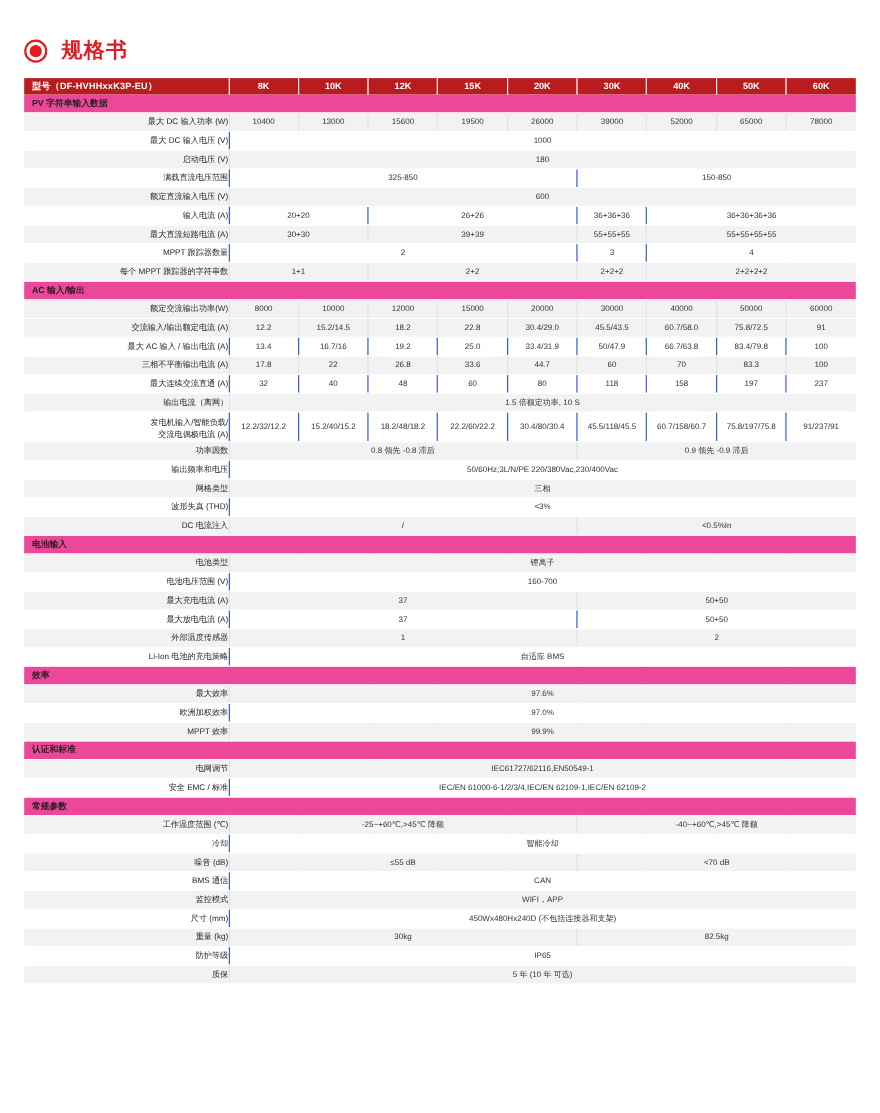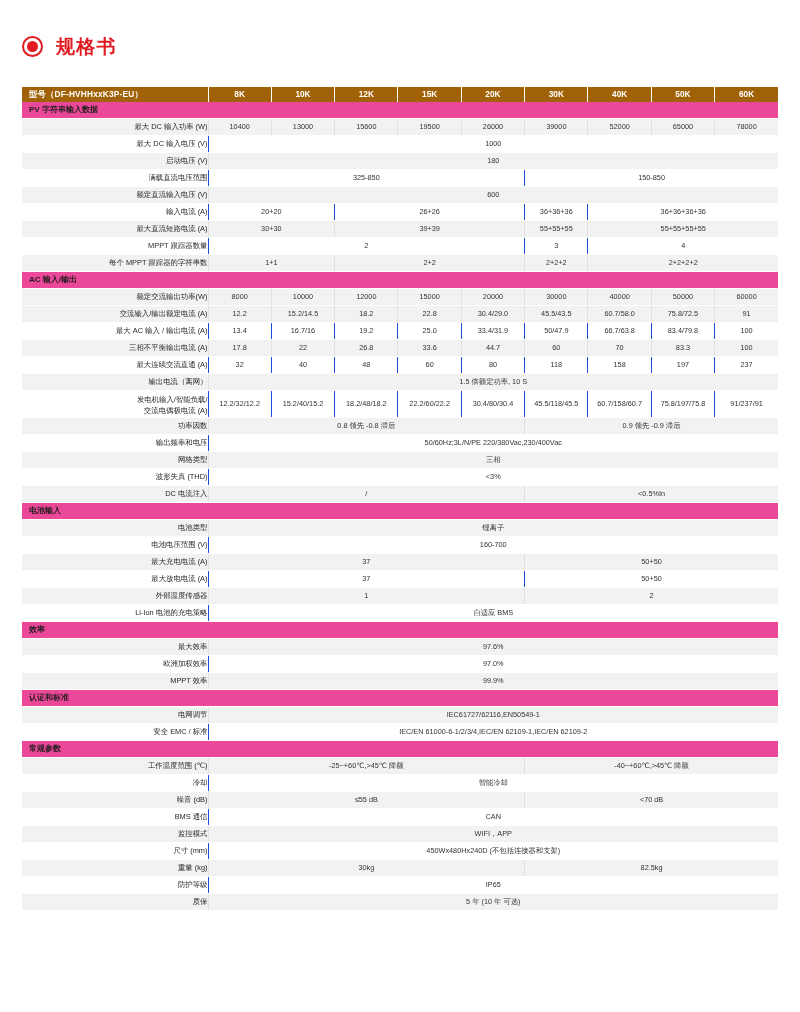--- a/index.html
+++ b/index.html
@@ -22,21 +22,21 @@
     padding: 0 22px;
     position: relative;
   }
 
   
   .title-row {
     display: flex;
     align-items: center;
     gap: 13px;
     padding-top: 36px;
-    padding-bottom: 30px;
+    padding-bottom: 14px;
   }
   .bullet-icon {
     width: 21px;
     height: 21px;
     border-radius: 50%;
     border: 2.3px solid #e01b22;
     box-sizing: border-box;
     display: flex;
     align-items: center;
     justify-content: center;
@@ -65,21 +65,21 @@
   }
   table.spec col.label-col { width: 186px; }
 
   table.spec th, table.spec td {
     padding: 0;
     margin: 0;
   }
 
   
   tr.head-row th {
-    background: #a16207;
+    background: #b91c1c;
     color: #ffffff;
     font-size: 8.3px;
     font-weight: bold;
     height: 15px;
     line-height: 15px;
     text-align: center;
     border-right: 1.4px solid #ffffff;
     vertical-align: middle;
     white-space: nowrap;
   }

